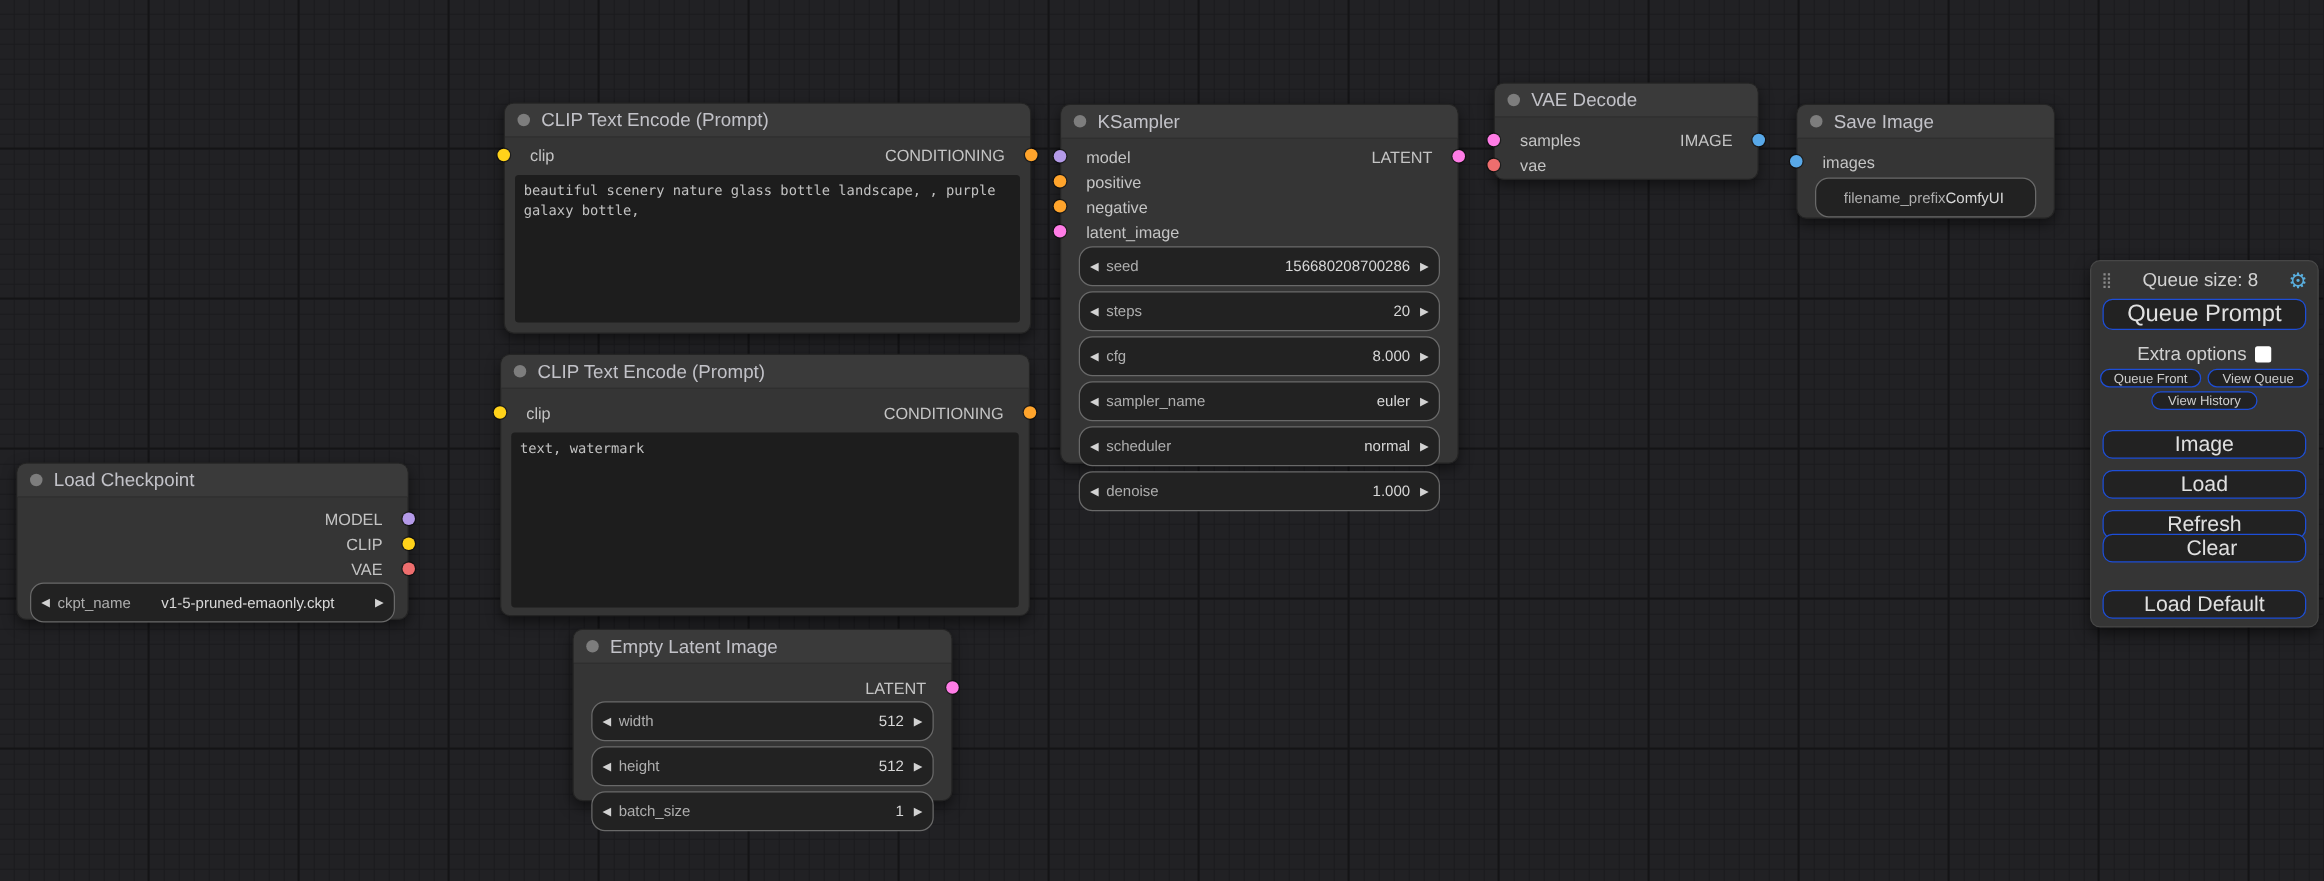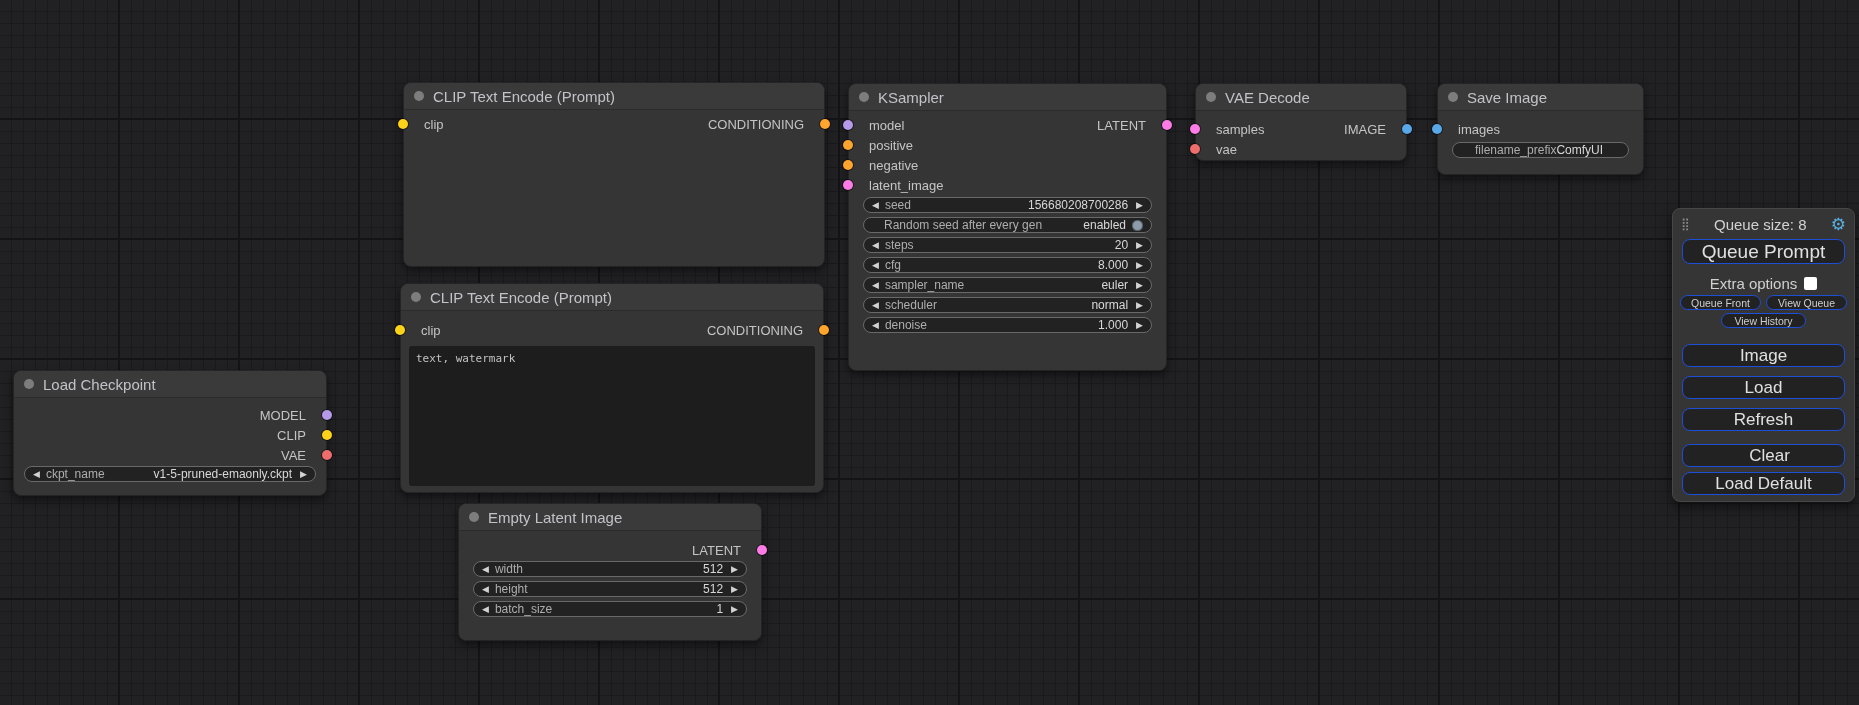--- a/index.html
+++ b/index.html
@@ -29,28 +29,28 @@
   .title-dot{width:10px;height:10px;border-radius:50%;background:#7d7d7d;flex:none;}
   .slot-row{position:relative;height:20px;display:flex;align-items:center;
     font-size:13px;color:#c4c4c4;padding:0 12px;white-space:nowrap;}
   .slot-row.out{justify-content:flex-end;}
   .dot{position:absolute;width:10px;height:10px;border-radius:50%;top:50%;
     transform:translateY(-50%);box-shadow:0 0 0 1px rgba(0,0,0,.45);}
   .dot.in{left:-6px;} .dot.out{right:-6px;}
   .c-model{background:#b49ae8;} .c-clip{background:#ffd21a;} .c-vae{background:#ee6e6e;}
   .c-cond{background:#ffa42c;} .c-latent{background:#ff7ce6;} .c-image{background:#58a8e8;}
   .slot-label{margin:0 8px;}
-  .widget{height:16px;background:#222;border:1px solid #696969;border-radius:11px;
+  .widget{height:32px;background:#222;border:1px solid #696969;border-radius:11px;
     display:flex;align-items:center;padding:0 8px;font-size:12px;margin:0 14px 4px;
     white-space:nowrap;box-sizing:border-box;}
   .w-arrow{font-size:9px;color:#d2d2d2;line-height:1;}
   .w-arrow.r{margin-left:8px;}
   .w-label{margin-left:6px;color:#aeaeae;}
   .w-value{margin-left:auto;color:#d8d8d8;}
-  .w-value.center{margin-left:0;flex:1;text-align:right;}
+  .w-value.center{margin-left:0;flex:1;text-align:center;}
   .toggle-circle{width:11px;height:11px;border-radius:50%;background:#8c9cab;
     margin-left:6px;box-shadow:inset 0 0 0 1px rgba(0,0,0,.35);}
   .prompt-box{position:absolute;left:8px;right:8px;background:#1d1d1d;border-radius:3px;
     padding:5px 7px;font-family:"DejaVu Sans Mono", monospace;font-size:11px;
     line-height:1.45;color:#c2c2c2;white-space:pre-wrap;box-sizing:border-box;}
   
   #queue-panel{position:absolute;left:1672px;top:208px;width:181px;height:292px;z-index:5;
     background:#353535;border:1px solid #474747;border-radius:8px;
     box-shadow:0 5px 12px rgba(0,0,0,.55);color:#d4d4d4;}
   .qp-titlerow{position:absolute;top:6px;left:8px;right:8px;height:18px;
@@ -123,20 +123,21 @@
       <span>CLIP Text Encode (Prompt)</span>
     </div>
     <div style="padding-top:4px;">
       <div class="slot-row">
         <span class="dot in c-clip"></span>
         <span class="slot-label">clip</span>
         <span class="slot-label" style="margin-left:auto;">CONDITIONING</span>
         <span class="dot out c-cond"></span>
       </div>
     </div>
+    <div class="prompt-box" style="top:57px;height:118px;">beautiful scenery nature glass bottle landscape, , purple galaxy bottle,</div>
   </div>
 
   <div class="node" style="left:400px;top:283px;width:422px;height:208px;">
     <div class="node-header">
       <span class="title-dot"></span>
       <span>CLIP Text Encode (Prompt)</span>
     </div>
     <div style="padding-top:9px;">
       <div class="slot-row">
         <span class="dot in c-clip"></span>
@@ -205,25 +206,20 @@
       </div>
     </div>
     <div style="position:absolute;left:0;right:0;top:113px;">
       <div class="widget">
         <span class="w-arrow">◀</span>
         <span class="w-label">seed</span>
         <span class="w-value">156680208700286</span>
         <span class="w-arrow r">▶</span>
       </div>
       <div class="widget">
-        <span class="w-label" style="margin-left:12px;">Random seed after every gen</span>
-        <span class="w-value">enabled</span>
-        <span class="toggle-circle"></span>
-      </div>
-      <div class="widget">
         <span class="w-arrow">◀</span>
         <span class="w-label">steps</span>
         <span class="w-value">20</span>
         <span class="w-arrow r">▶</span>
       </div>
       <div class="widget">
         <span class="w-arrow">◀</span>
         <span class="w-label">cfg</span>
         <span class="w-value">8.000</span>
         <span class="w-arrow r">▶</span>
@@ -242,21 +238,21 @@
       </div>
       <div class="widget">
         <span class="w-arrow">◀</span>
         <span class="w-label">denoise</span>
         <span class="w-value">1.000</span>
         <span class="w-arrow r">▶</span>
       </div>
     </div>
   </div>
 
-  <div class="node" style="left:1195px;top:83px;width:210px;height:76px;">
+  <div class="node" style="left:1195px;top:66px;width:210px;height:76px;">
     <div class="node-header">
       <span class="title-dot"></span>
       <span>VAE Decode</span>
     </div>
     <div style="padding-top:8px;">
       <div class="slot-row">
         <span class="dot in c-latent"></span>
         <span class="slot-label">samples</span>
         <span class="slot-label" style="margin-left:auto;">IMAGE</span>
         <span class="dot out c-image"></span>
@@ -295,17 +291,17 @@
     <div class="qp-extra">
       <span>Extra options</span>
       <span class="qp-checkbox"></span>
     </div>
     <div class="qbtn small" style="top:86px;left:7px;width:81px;">Queue Front</div>
     <div class="qbtn small" style="top:86px;right:7px;width:81px;">View Queue</div>
     <div class="qbtn small" style="top:104px;left:48px;width:85px;">View History</div>
     <div class="qbtn big" style="top:135px;">Image</div>
     <div class="qbtn big" style="top:167px;">Load</div>
     <div class="qbtn big" style="top:199px;">Refresh</div>
-    <div class="qbtn big" style="top:235px;padding-left:12px;">Clear</div>
+    <div class="qbtn big" style="top:218px;padding-left:12px;">Clear</div>
     <div class="qbtn big" style="top:263px;">Load Default</div>
   </div>
 
 </div>
 
 </body></html>

